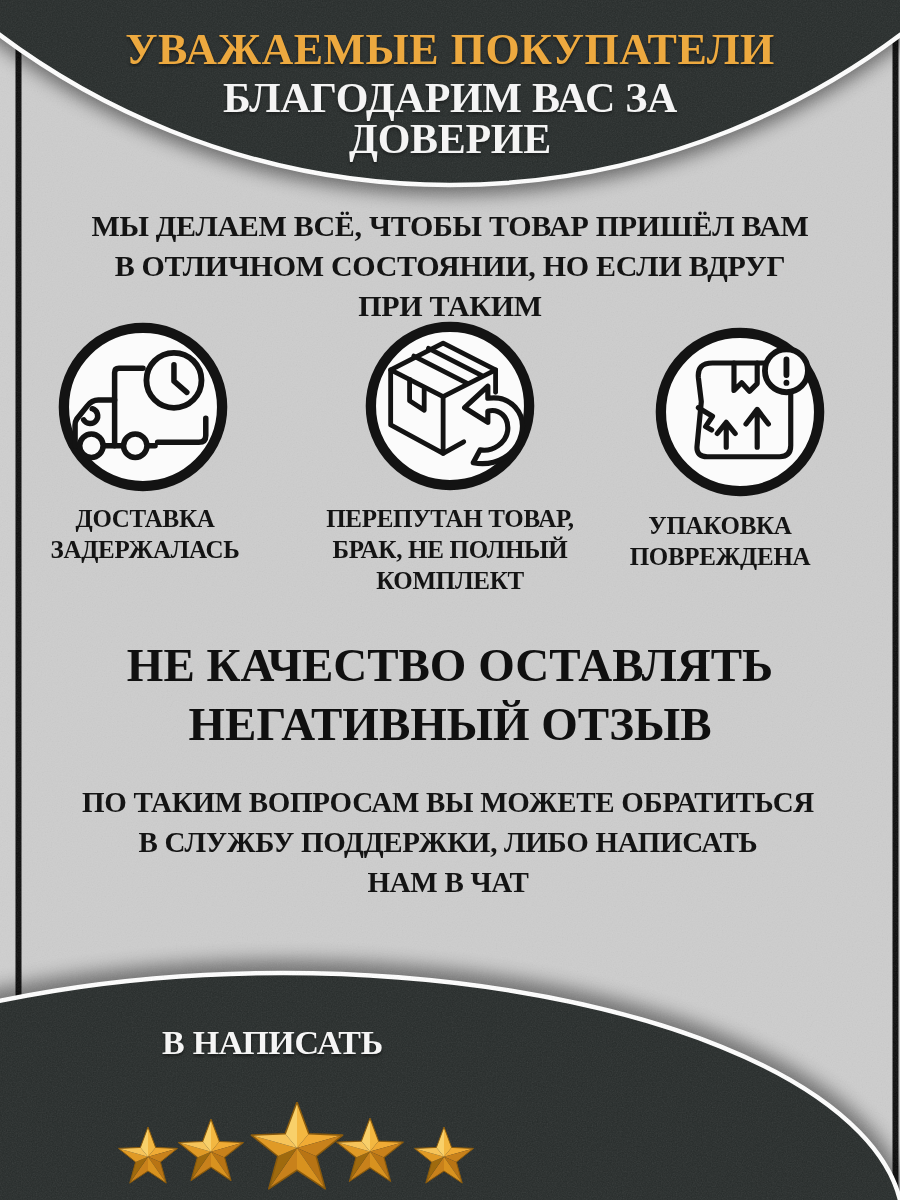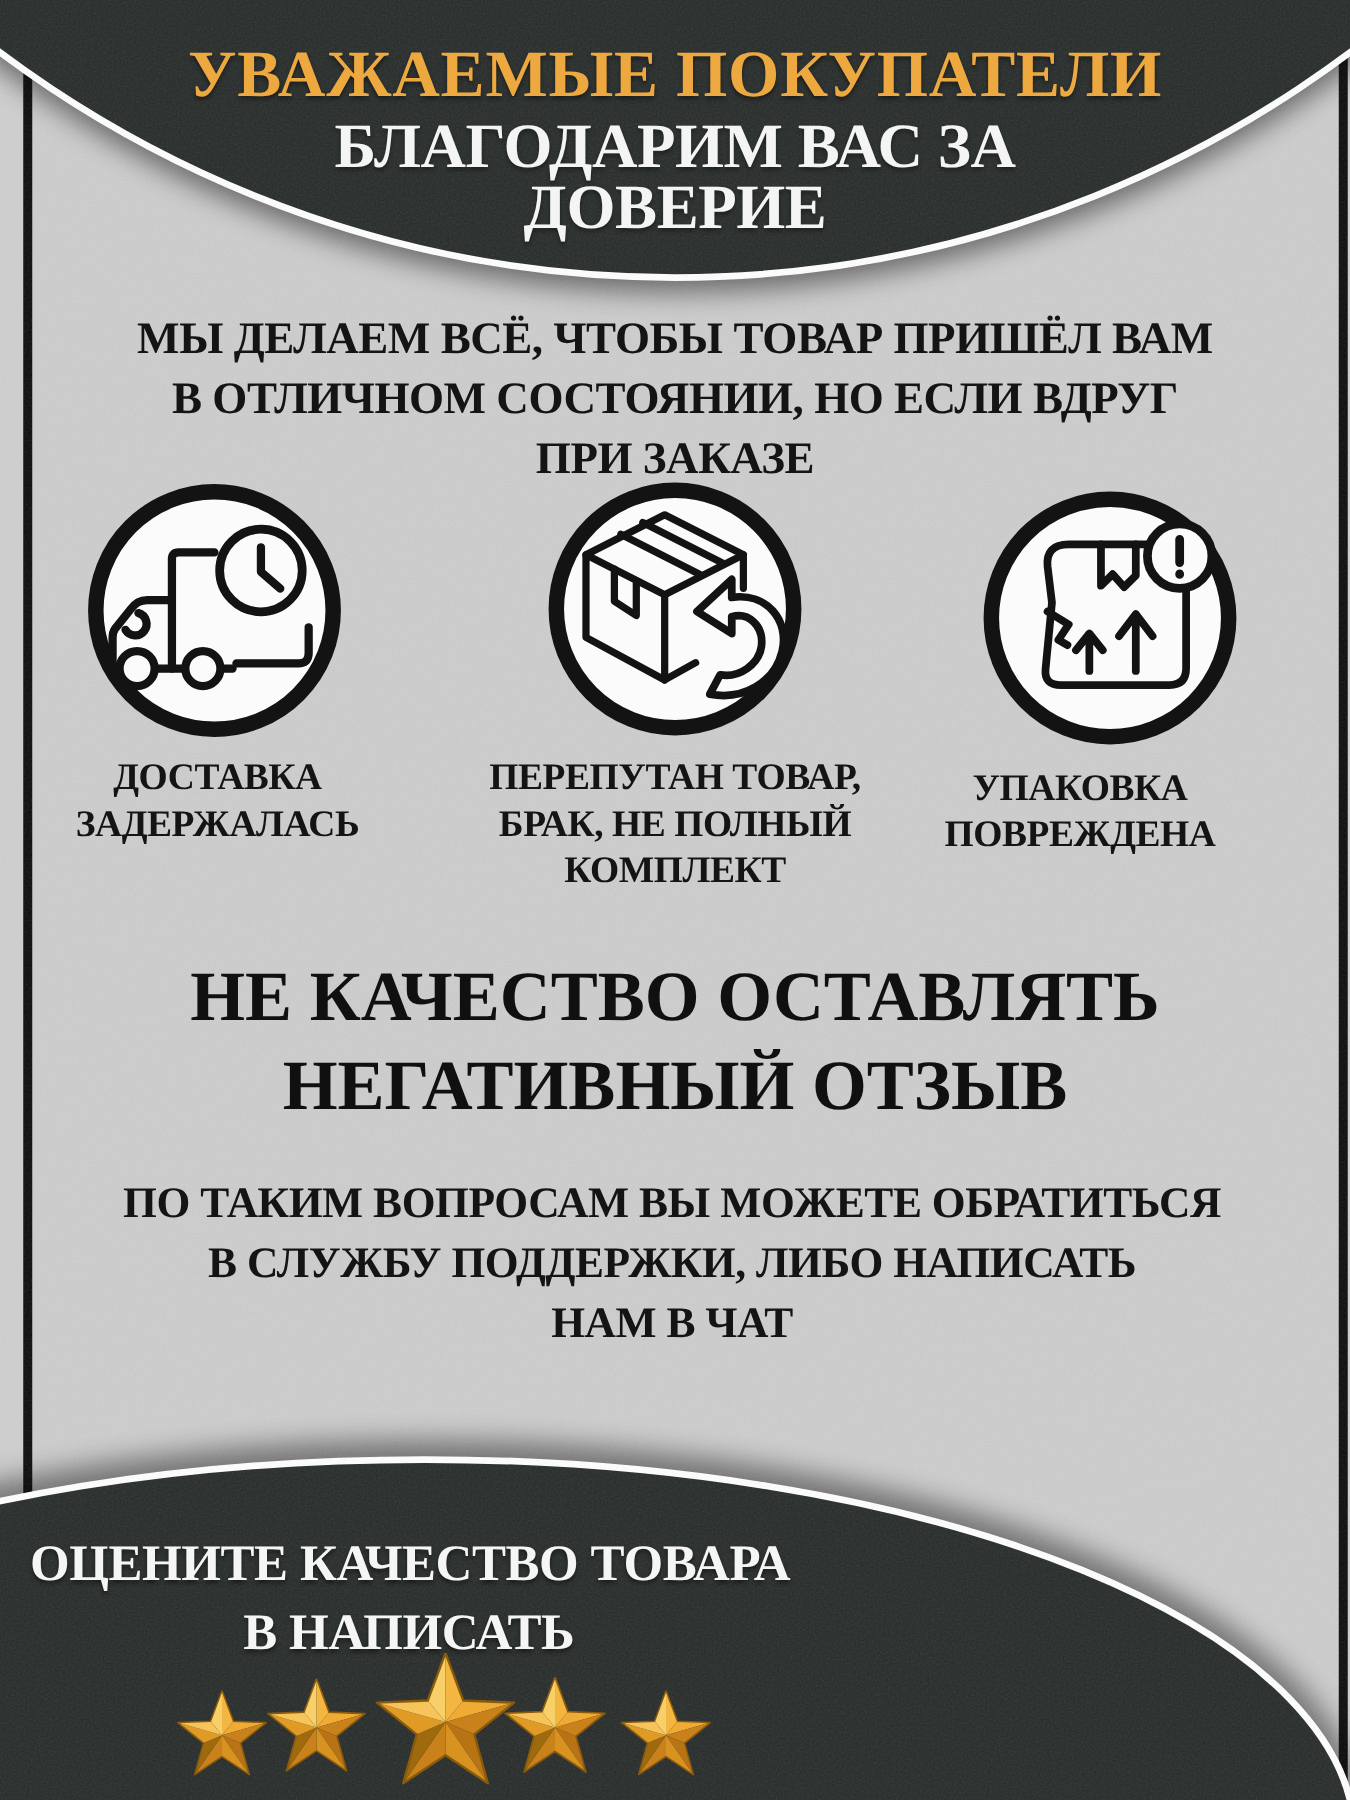--- a/index.html
+++ b/index.html
@@ -71,21 +71,21 @@
 
   <div class="tl title-gold">УВАЖАЕМЫЕ ПОКУПАТЕЛИ</div>
   <div class="tl subtitle">
     <div class="line">БЛАГОДАРИМ ВАС ЗА</div>
     <div class="line">ДОВЕРИЕ</div>
   </div>
 
   <div class="tl intro">
     <div class="line">МЫ ДЕЛАЕМ ВСЁ, ЧТОБЫ ТОВАР ПРИШЁЛ ВАМ</div>
     <div class="line">В ОТЛИЧНОМ СОСТОЯНИИ, НО ЕСЛИ ВДРУГ</div>
-    <div class="line">ПРИ ЗАКАЗЕ</div>
+    <div class="line">ПРИ ТАКИМ</div>
   </div>
 
   <svg class="icon-svg" style="left:57px; top:321px;" width="172" height="172" viewBox="0 0 100 100">
     <circle class="ic-ring" cx="50" cy="50" r="46"></circle>
     <g class="ic-stroke">
       <path d="M8.5 72.5 H57"></path>
       <path d="M33.5 72.5 V30 Q33.5 27.5 36 27.5 H50"></path>
       <path d="M33.5 46 H24 C21 46 19.5 47 17.5 49.5 L11.5 57 Q10.5 58.5 10.5 60.5 V72.5"></path>
       <path d="M15.5 57.5 A4.4 4.4 0 1 0 20.5 51"></path>
       <path d="M86.5 56.5 V66.5 Q86.5 70.5 82.5 70.5 H58.5"></path>
@@ -142,21 +142,20 @@
     <div class="line">НЕГАТИВНЫЙ ОТЗЫВ</div>
   </div>
 
   <div class="tl support">
     <div class="line">ПО ТАКИМ ВОПРОСАМ ВЫ МОЖЕТЕ ОБРАТИТЬСЯ</div>
     <div class="line">В СЛУЖБУ ПОДДЕРЖКИ, ЛИБО НАПИСАТЬ</div>
     <div class="line">НАМ В ЧАТ</div>
   </div>
 
   <div class="tl footer-txt">
-    <div class="line">ОЦЕНИТЕ КАЧЕСТВО ТОВАРА</div>
     <div class="line">В НАПИСАТЬ</div>
   </div>
 
   <svg width="0" height="0" style="position:absolute" aria-hidden="true">
     <defs>
       <g id="star3d">
         <polygon points="50,48 37.7,33 50,0" fill="#f8d06a"></polygon>
         <polygon points="50,48 50,0 62.3,33" fill="#f3b741"></polygon>
         <polygon points="50,48 62.3,33 97.6,34.5" fill="#f0ab35"></polygon>
         <polygon points="50,48 97.6,34.5 70,56.5" fill="#c8811b"></polygon>

